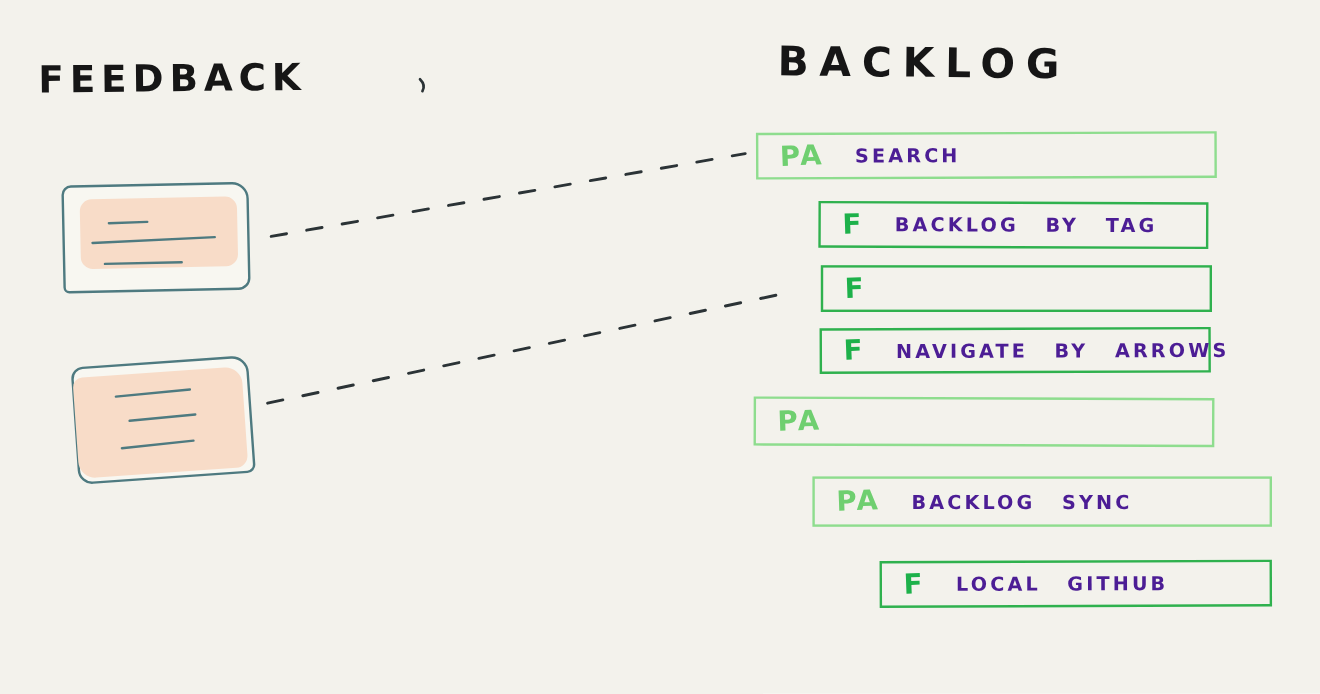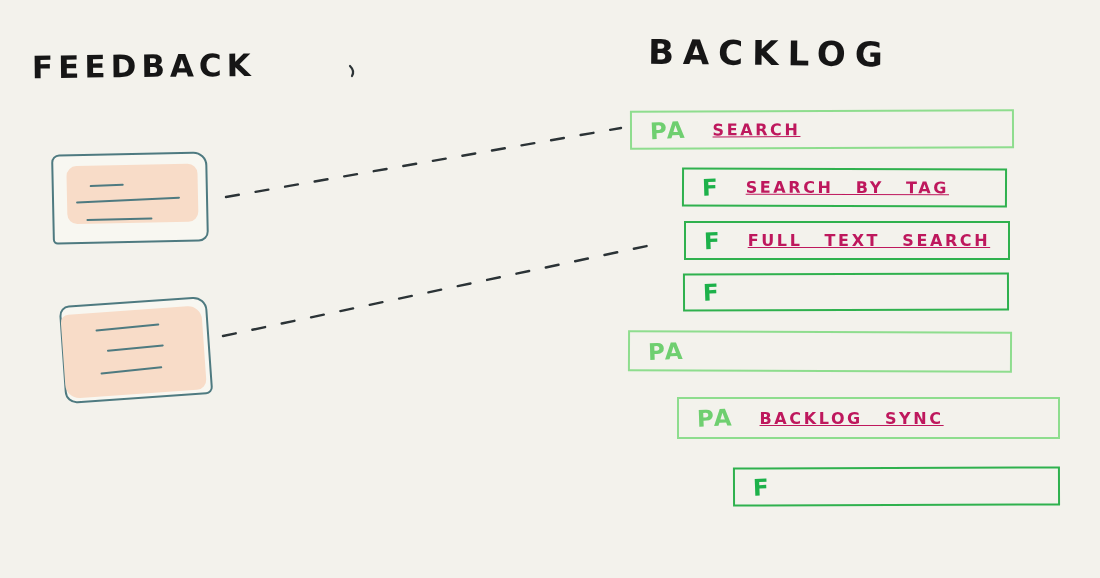--- a/index.html
+++ b/index.html
@@ -56,22 +56,22 @@
   }
   .b-item.pa { border:2px solid #8edd8e; }
   .b-item.f  { border:2.5px solid #2fb14e; }
   .b-item .tag {
     font-weight:700; font-size:23px; letter-spacing:2px;
     margin-right:26px; transform:rotate(-2deg);
   }
   .b-item.pa .tag { color:#6fcf70; }
   .b-item.f  .tag { color:#1db14a; }
   .b-item .label {
-    font-weight:700; font-size:16px; color:#be185d;
-    letter-spacing:2.6px; word-spacing:14px; white-space:nowrap;text-decoration:underline;
+    font-weight:700; font-size:16px; color:#4c1d95;
+    letter-spacing:2.6px; word-spacing:14px; white-space:nowrap;
   }
   .item-0 { left:630px; top:110px; width:384px; height:39px; transform:rotate(-0.2deg); }
   .item-1 { left:682px; top:168px; width:325px; height:39px; transform:rotate(0.2deg); }
   .item-2 { left:684px; top:221px; width:326px; height:39px; }
   .item-3 { left:683px; top:273px; width:326px; height:38px; transform:rotate(-0.2deg); }
   .item-4 { left:628px; top:331px; width:384px; height:41px; transform:rotate(0.2deg); }
   .item-5 { left:677px; top:397px; width:383px; height:42px; }
   .item-6 { left:733px; top:467px; width:327px; height:39px; transform:rotate(-0.2deg); }
 </style>
 </head>
@@ -100,33 +100,34 @@
     <div class="tline tl-1"></div>
     <div class="tline tl-2"></div>
   </div>
 
   <div class="b-item pa item-0">
     <span class="tag">PA</span>
     <span class="label">SEARCH</span>
   </div>
   <div class="b-item f item-1">
     <span class="tag">F</span>
-    <span class="label">SEARCH BY TAG</span>
+    <span class="label">BACKLOG BY TAG</span>
   </div>
   <div class="b-item f item-2">
     <span class="tag">F</span>
-    <span class="label">FULL TEXT SEARCH</span>
   </div>
   <div class="b-item f item-3">
     <span class="tag">F</span>
+    <span class="label">NAVIGATE BY ARROWS</span>
   </div>
   <div class="b-item pa item-4">
     <span class="tag">PA</span>
   </div>
   <div class="b-item pa item-5">
     <span class="tag">PA</span>
     <span class="label">BACKLOG SYNC</span>
   </div>
   <div class="b-item f item-6">
     <span class="tag">F</span>
+    <span class="label">LOCAL GITHUB</span>
   </div>
 
 </div>
 
 </body></html>

